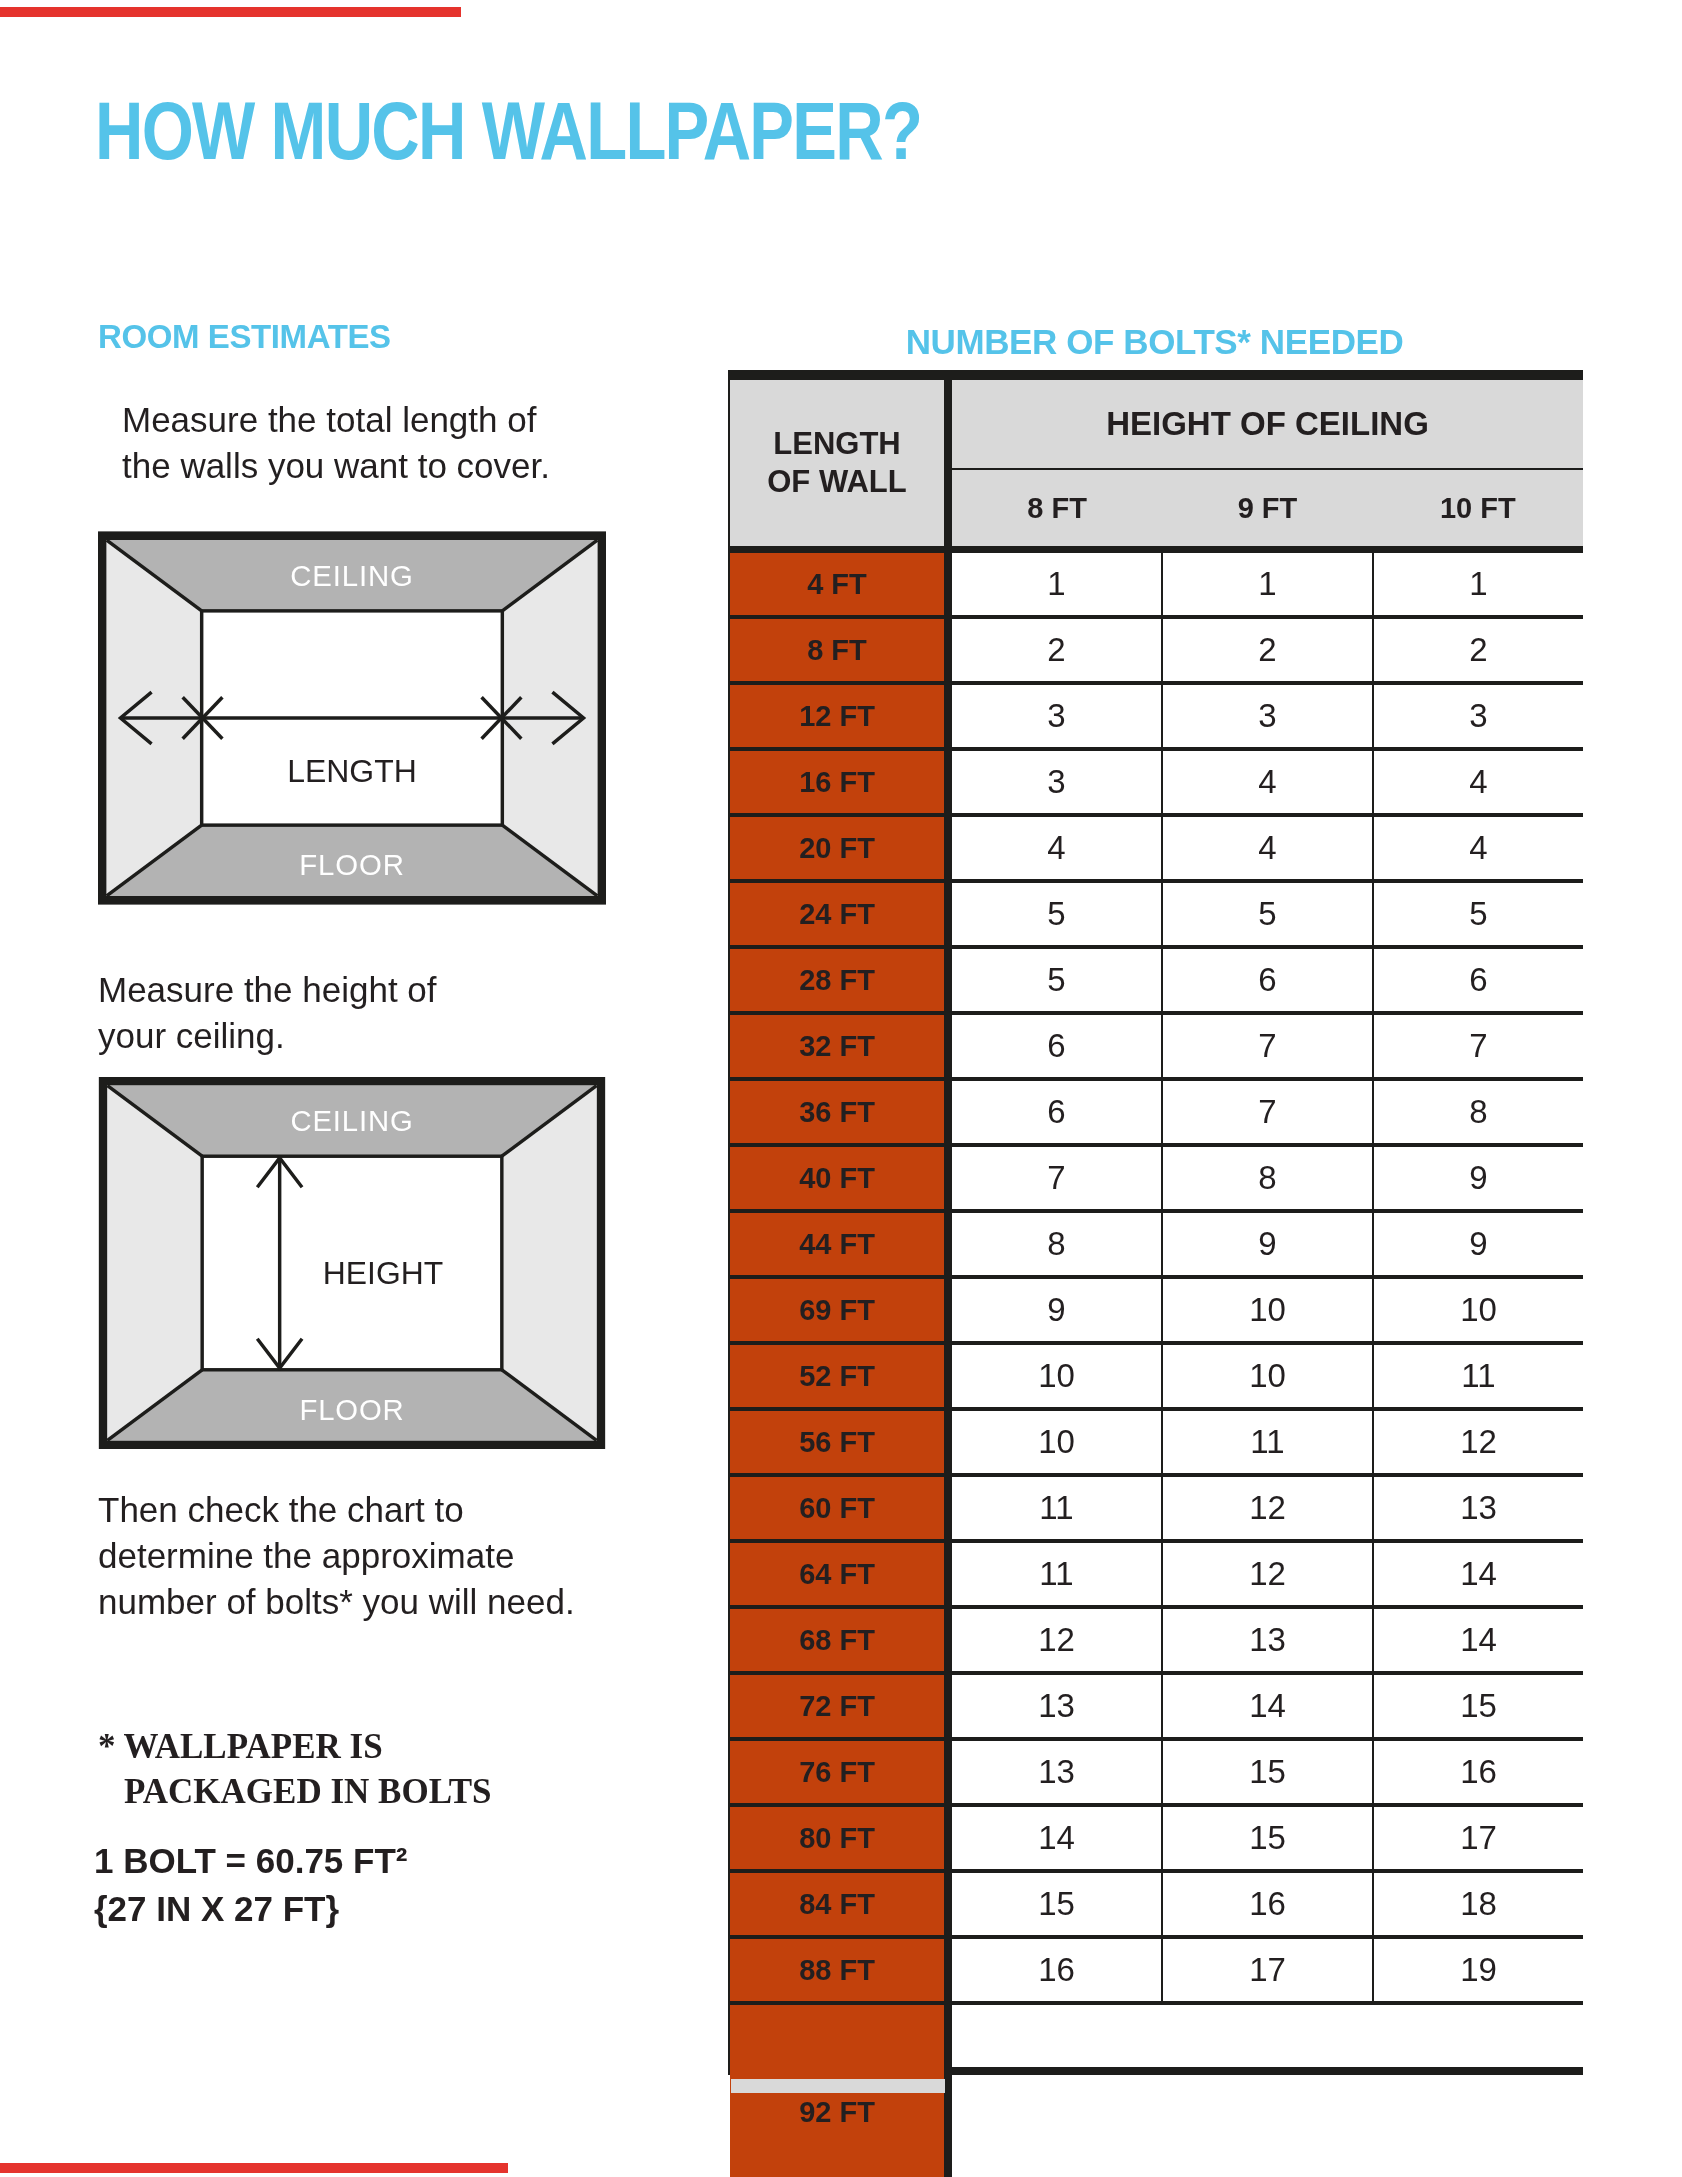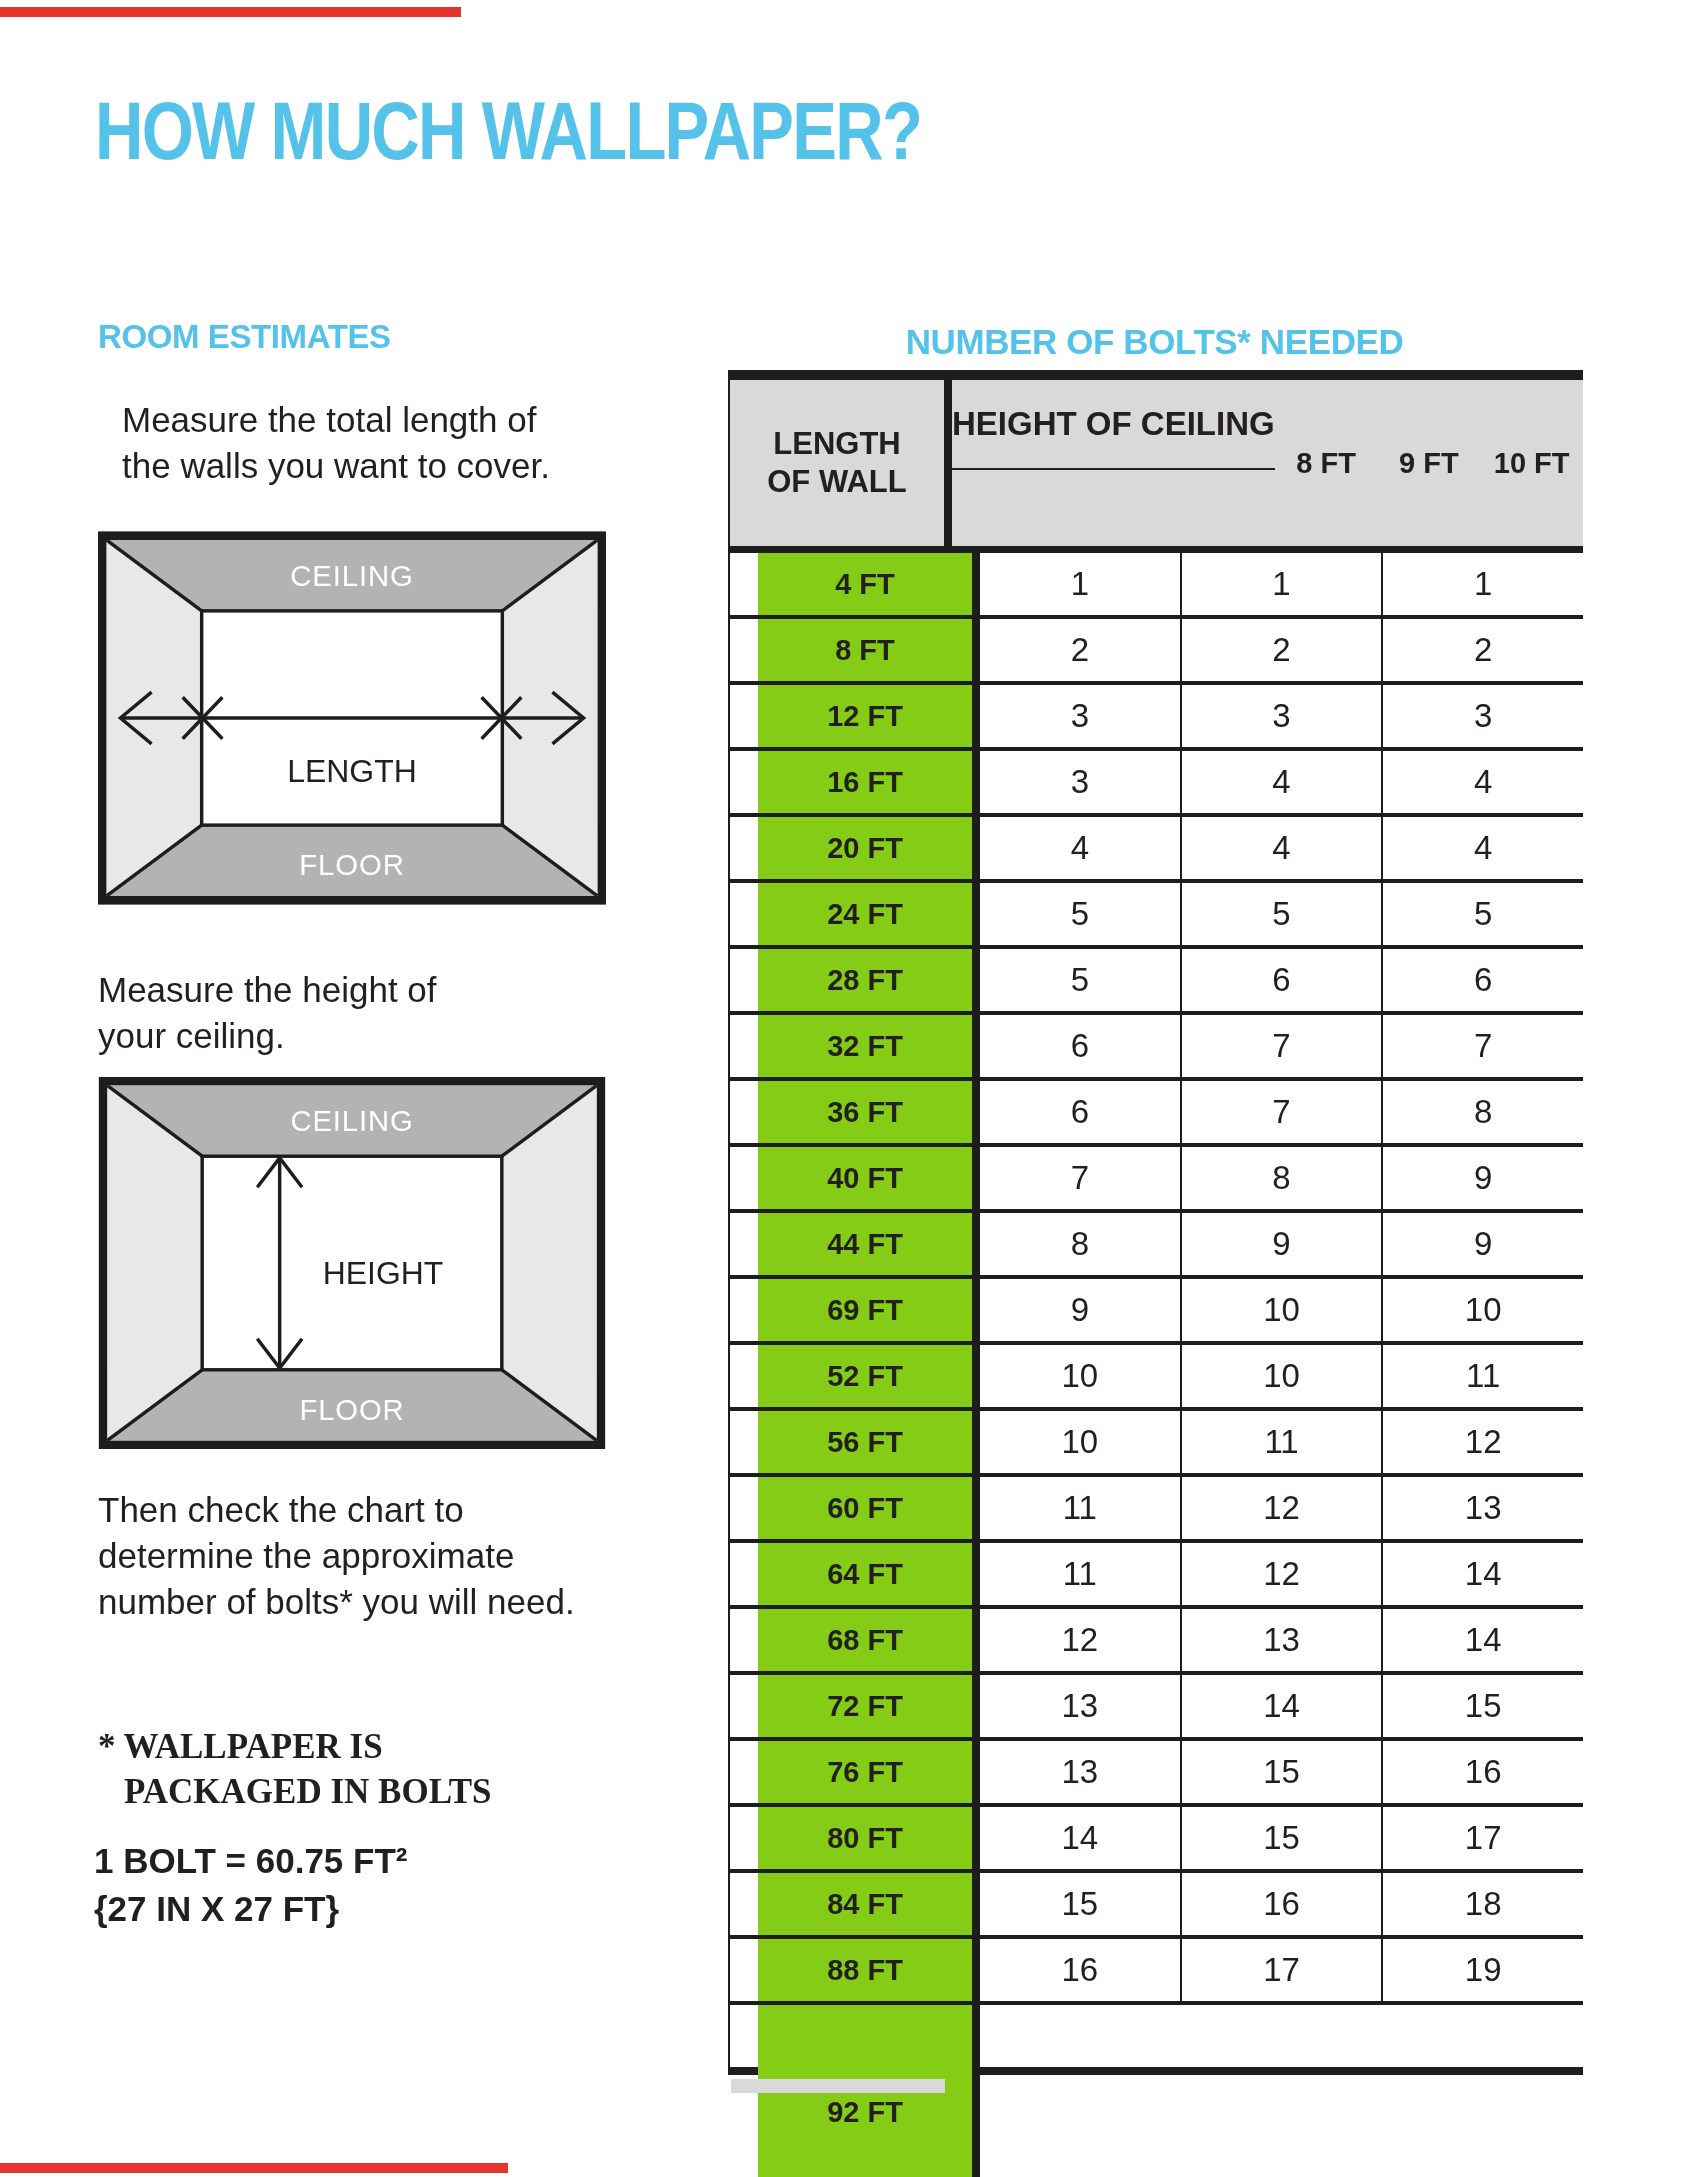--- a/index.html
+++ b/index.html
@@ -24,30 +24,30 @@
   .diagram.d1{top:531px;}
   .diagram.d2{top:1077px;}
   .table-heading{position:absolute;left:728px;top:322px;width:853px;text-align:center;
         font-size:35px;font-weight:bold;color:#55c3e9;letter-spacing:-0.4px;}
   .bolts-table{position:absolute;left:728px;top:370px;width:853px;
         border-top:10.4px solid #1d1d1b;border-left:2.6px solid #1d1d1b;border-bottom:8.6px solid #1d1d1b;}
   .t-header{display:flex;height:166px;background:#d9d9d9;border-bottom:7px solid #1d1d1b;}
   .t-left-head{width:214px;flex:0 0 214px;border-right:8.6px solid #1d1d1b;display:flex;
         flex-direction:column;justify-content:center;align-items:center;
         font-size:31px;font-weight:bold;line-height:38px;}
-  .t-right-head{flex:1;display:flex;flex-direction:row;}
+  .t-right-head{flex:1;display:flex;flex-direction:column;}
   .hoc-row{height:88px;border-bottom:2.6px solid #1d1d1b;display:flex;align-items:center;
         justify-content:center;font-size:33px;font-weight:bold;}
   .sub-row{flex:1;display:flex;}
   .sub-row .subcell{flex:1;display:flex;align-items:center;justify-content:center;
         font-size:29px;font-weight:bold;}
   .t-row{display:flex;height:62px;border-bottom:4.3px solid #1d1d1b;}
   .t-row:last-child{height:62px;border-bottom:none;flex-direction:column;}
-  .t-row .lbl{width:214px;flex:0 0 214px;background:#84cc16;border-right:8.6px solid #1d1d1b;
-        display:flex;align-items:center;justify-content:center;font-size:29px;font-weight:bold;margin-left:28px;}
+  .t-row .lbl{width:214px;flex:0 0 214px;background:#c2410c;border-right:8.6px solid #1d1d1b;
+        display:flex;align-items:center;justify-content:center;font-size:29px;font-weight:bold;}
   .t-row .val{flex:1;display:flex;align-items:center;justify-content:center;font-size:33px;background:#fff;}
   .t-row .val.mid{border-right:2.6px solid #1d1d1b;}
   .gray-tab{position:absolute;left:731px;top:2079px;width:214px;height:14px;background:#d9d9d9;}
   svg text{font-family:"Liberation Sans",sans-serif;}
 </style>
 </head>
 <body>
 
 <div class="page">
 

